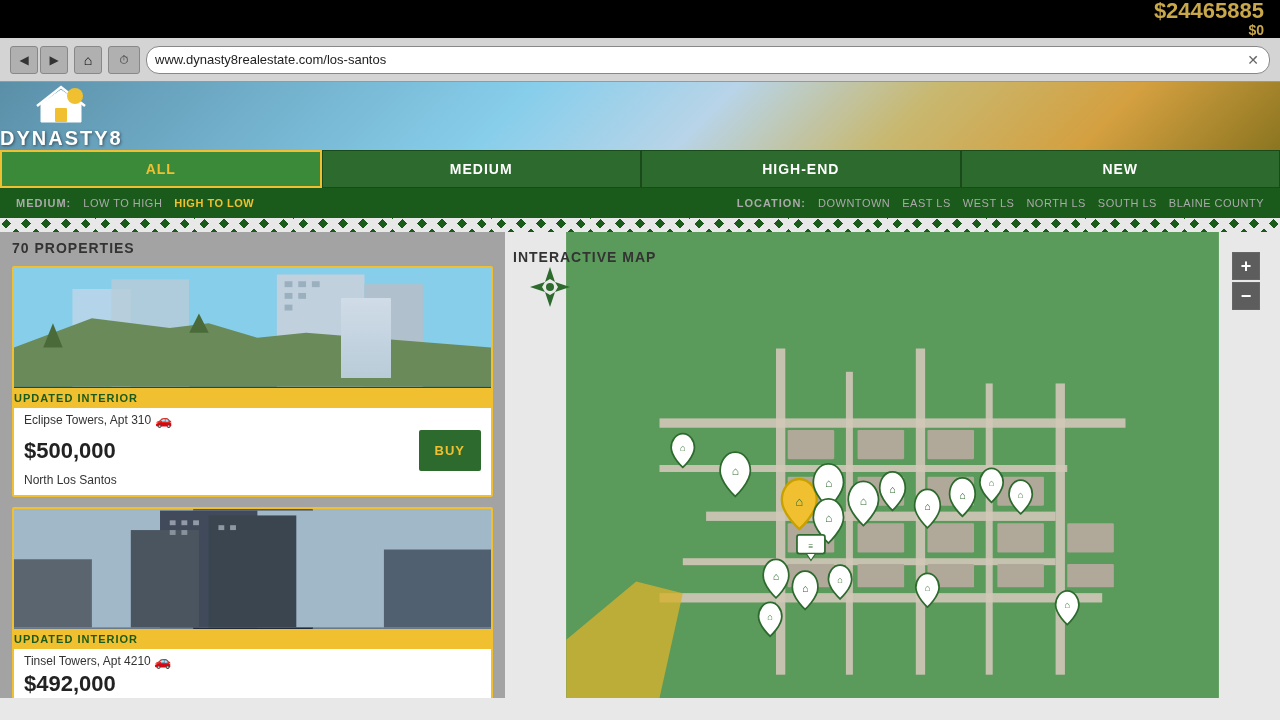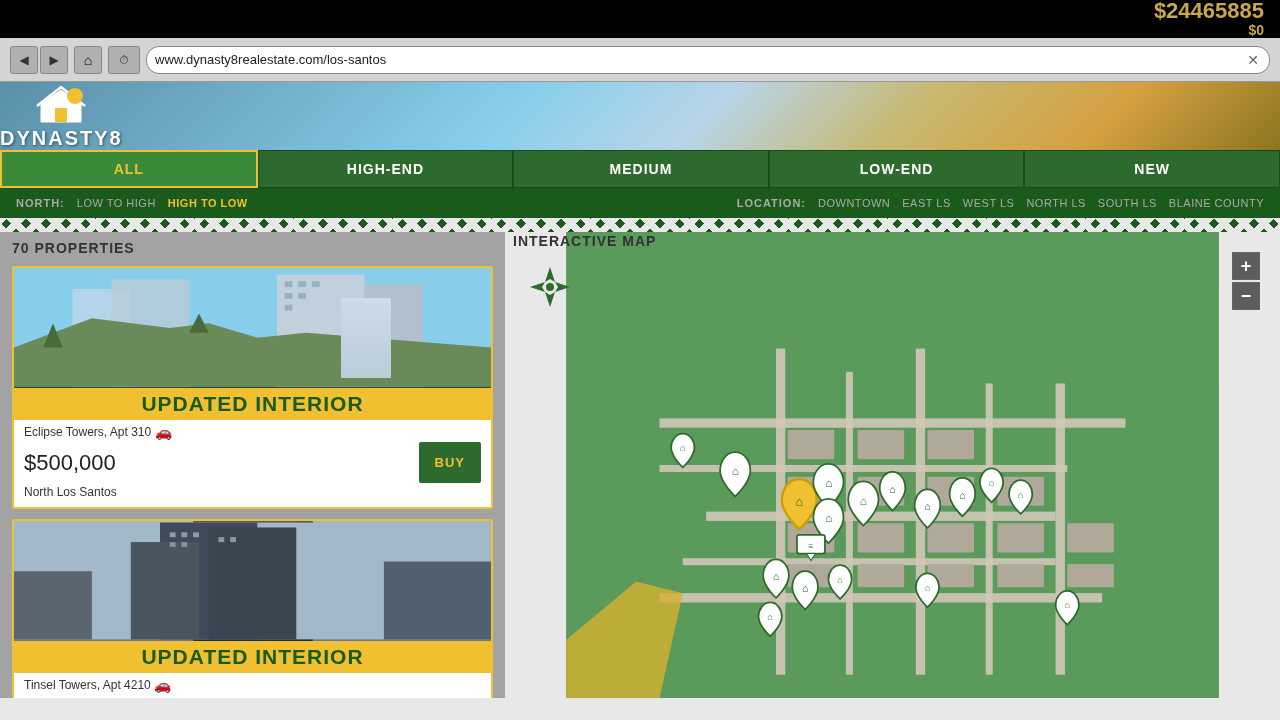--- a/index.html
+++ b/index.html
@@ -322,22 +322,22 @@
       width: 120px;
       height: 120px;
       background: linear-gradient(180deg, #505a6a 0%, #404a5a 40%, #303a4a 70%, #202a3a 100%);
       border-radius: 1px;
     }
 
     .updated-interior-badge {
       background: #f0c030;
       color: #1a5a1a;
       font-weight: bold;
-      font-size: 21px;
-      text-align: center;
+      font-size: 11px;
+      text-align: left;
       padding: 4px 0;
       letter-spacing: 1px;
       text-transform: uppercase;
     }
     .property-info {
       padding: 4px 10px 8px;
       background: white;
     }
     .property-name-row {
       display: flex;
@@ -359,21 +359,21 @@
     .garage-icon {
       font-size: 14px;
     }
     .property-price-row {
       display: flex;
       align-items: center;
       justify-content: space-between;
     }
     .property-price {
       font-size: 22px;
-      font-weight: normal;
+      font-weight: bold;
       color: #222;
     }
     .buy-btn {
       background: #2d6a2d;
       color: #f0c030;
       font-weight: bold;
       font-size: 13px;
       padding: 13px 16px;
       border: none;
       border-radius: 2px;
@@ -469,35 +469,32 @@
       </svg>
       <span class="logo-text">DYNASTY8</span>
     </div>
   </div>
 
   <div class="nav-tabs">
     <div class="nav-tab active">
       <span>ALL</span>
     </div>
     <div class="nav-tab">
+      <span>MEDIUM</span>
+    </div>
+    <div class="nav-tab">
       <span>HIGH-END</span>
-    </div>
-    <div class="nav-tab">
-      <span>MEDIUM</span>
-    </div>
-    <div class="nav-tab">
-      <span>LOW-END</span>
     </div>
     <div class="nav-tab">
       <span>NEW</span>
     </div>
   </div>
 
   <div class="filter-bar">
-    <span class="filter-label">NORTH:</span>
+    <span class="filter-label">MEDIUM:</span>
     <span class="filter-item">LOW TO HIGH</span>
     <span class="filter-item active">HIGH TO LOW</span>
     <span style="flex:1"></span>
     <span class="filter-label">LOCATION:</span>
     <span class="filter-item">DOWNTOWN</span>
     <span class="filter-item">EAST LS</span>
     <span class="filter-item">WEST LS</span>
     <span class="filter-item">NORTH LS</span>
     <span class="filter-item">SOUTH LS</span>
     <span class="filter-item">BLAINE COUNTY</span>
@@ -589,21 +586,21 @@
           <div class="property-price-row">
             <span class="property-price">$492,000</span>
           </div>
           <div class="property-location">North Los Santos</div>
         </div>
       </div>
 
     </div>
 
     <div class="map-panel">
-      <div style="position:absolute;top:0;left:8px;z-index:6;">
+      <div style="position:absolute;top:16px;left:8px;z-index:6;">
         <span style="font-size:14px;font-weight:bold;color:#333;letter-spacing:1px;">INTERACTIVE MAP</span>
       </div>
 
       <div class="map-container">
         <svg width="100%" height="100%" viewBox="0 0 560 400" xmlns="http://www.w3.org/2000/svg">
 
           <rect width="560" height="400" fill="#5a9a5a"></rect>
 
           <ellipse cx="420" cy="80" rx="80" ry="50" fill="#7ab8d8" opacity="0.8"></ellipse>
           <rect x="440" y="50" width="120" height="80" fill="#7ab8d8" opacity="0.6"></rect>

